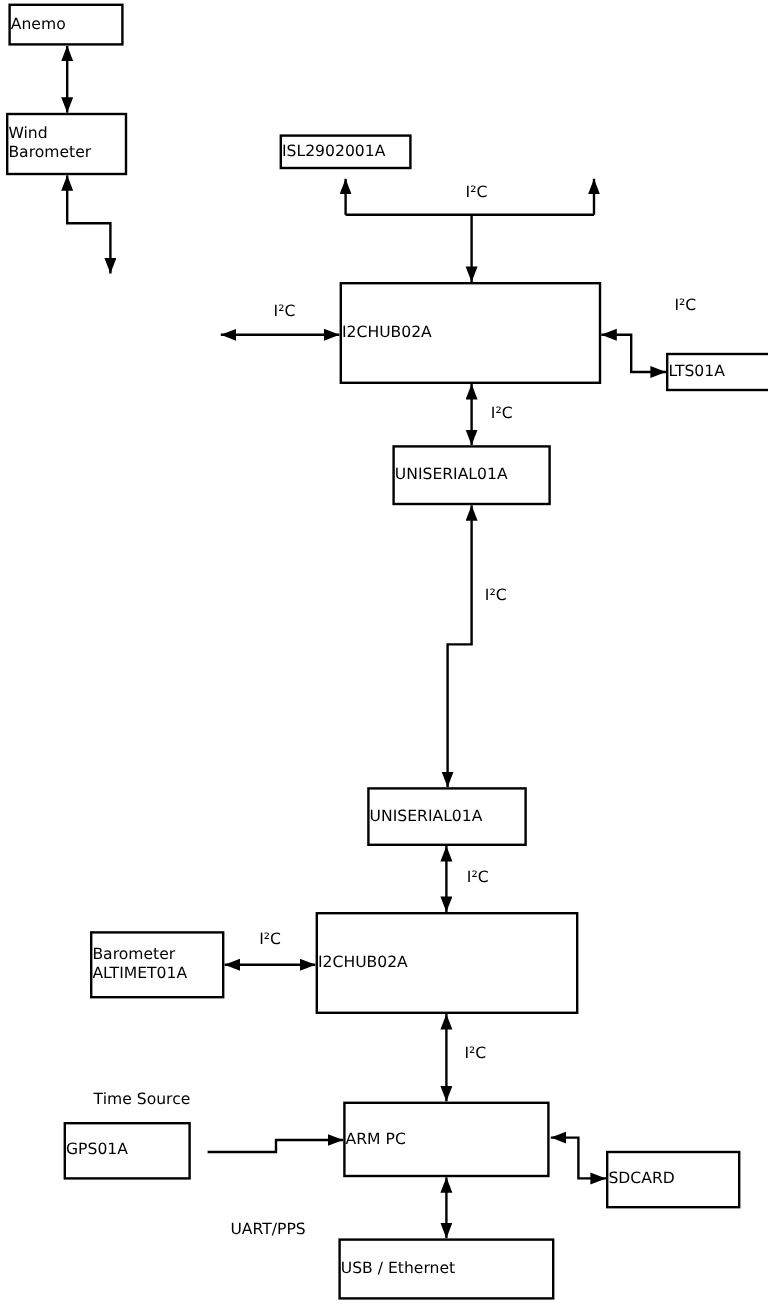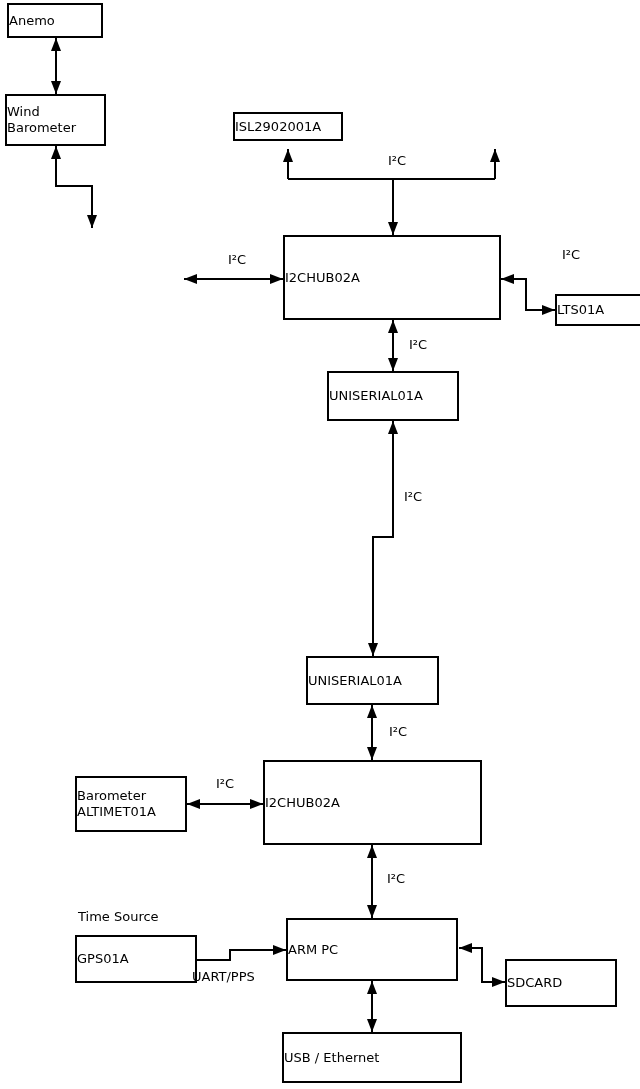--- a/index.html
+++ b/index.html
@@ -98,21 +98,21 @@
 
   <div class="box" style="left:75px;top:776px;width:112px;height:56px">
     <span>Barometer</span>
     <span>ALTIMET01A</span>
   </div>
 
   <div class="box" style="left:263px;top:760px;width:219px;height:85px">
     <span>I2CHUB02A</span>
   </div>
 
-  <div class="box" style="left:75px;top:935px;width:122px;height:48px">
+  <div class="box" style="left:53px;top:935px;width:106px;height:48px">
     <span>GPS01A</span>
   </div>
 
   <div class="box" style="left:286px;top:918px;width:172px;height:63px">
     <span>ARM PC</span>
   </div>
 
   <div class="box" style="left:505px;top:959px;width:112px;height:48px">
     <span>SDCARD</span>
   </div>
@@ -123,15 +123,15 @@
 
   <span class="elbl" style="left:388px;top:154px">I²C</span>
   <span class="elbl" style="left:228px;top:253px">I²C</span>
   <span class="elbl" style="left:562px;top:248px">I²C</span>
   <span class="elbl" style="left:409px;top:338px">I²C</span>
   <span class="elbl" style="left:404px;top:490px">I²C</span>
   <span class="elbl" style="left:389px;top:725px">I²C</span>
   <span class="elbl" style="left:216px;top:777px">I²C</span>
   <span class="elbl" style="left:387px;top:872px">I²C</span>
   <span class="elbl" style="left:78px;top:910px">Time Source</span>
-  <span class="elbl" style="left:192px;top:970px">UART/PPS</span>
+  <span class="elbl" style="left:192px;top:1018px">UART/PPS</span>
 
 </div>
 
 </body></html>

